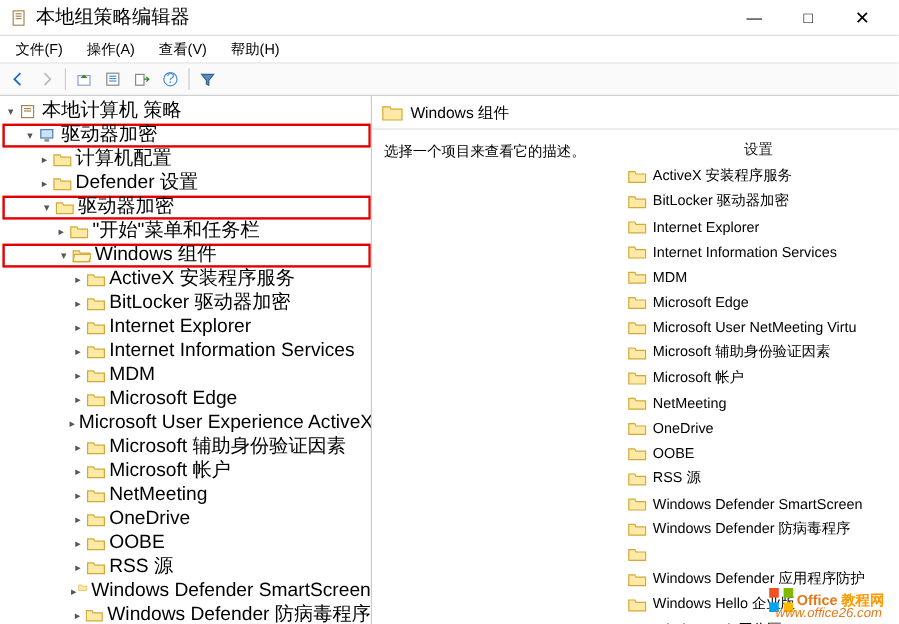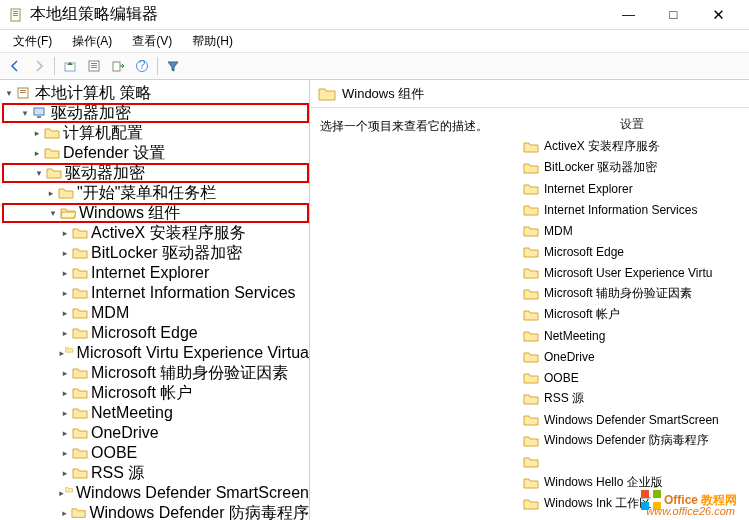--- a/index.html
+++ b/index.html
@@ -273,21 +273,21 @@
             </span>
             <span class="tree-label">Microsoft Edge</span>
           </div>
           <div class="tree-row indent-5">
             <span class="tw">▸</span>
             <span class="tree-icon">
               <svg viewBox="0 0 16 14">
                 <path d="M1 3 L6 3 L7 5 L15 5 L15 12 L1 12 Z" fill="#ffe9a7" stroke="#d4a936"></path>
               </svg>
             </span>
-            <span class="tree-label">Microsoft Virtu Experience Virtua</span>
+            <span class="tree-label">Microsoft User Experience ActiveX</span>
           </div>
           <div class="tree-row indent-5">
             <span class="tw">▸</span>
             <span class="tree-icon">
               <svg viewBox="0 0 16 14">
                 <path d="M1 3 L6 3 L7 5 L15 5 L15 12 L1 12 Z" fill="#ffe9a7" stroke="#d4a936"></path>
               </svg>
             </span>
             <span class="tree-label">Microsoft 辅助身份验证因素</span>
           </div>
@@ -422,21 +422,21 @@
                 </svg>
               </span>
               <span>Microsoft Edge</span>
             </div>
             <div class="item-row">
               <span class="fi">
                 <svg viewBox="0 0 16 14">
                   <path d="M1 3 L6 3 L7 5 L15 5 L15 12 L1 12 Z" fill="#ffe9a7" stroke="#d4a936"></path>
                 </svg>
               </span>
-              <span>Microsoft User Experience Virtu</span>
+              <span>Microsoft User NetMeeting Virtu</span>
             </div>
             <div class="item-row">
               <span class="fi">
                 <svg viewBox="0 0 16 14">
                   <path d="M1 3 L6 3 L7 5 L15 5 L15 12 L1 12 Z" fill="#ffe9a7" stroke="#d4a936"></path>
                 </svg>
               </span>
               <span>Microsoft 辅助身份验证因素</span>
             </div>
             <div class="item-row">
@@ -494,20 +494,28 @@
                 </svg>
               </span>
               <span>Windows Defender 防病毒程序</span>
             </div>
             <div class="item-row">
               <span class="fi">
                 <svg viewBox="0 0 16 14">
                   <path d="M1 3 L6 3 L7 5 L15 5 L15 12 L1 12 Z" fill="#ffe9a7" stroke="#d4a936"></path>
                 </svg>
               </span>
+            </div>
+            <div class="item-row">
+              <span class="fi">
+                <svg viewBox="0 0 16 14">
+                  <path d="M1 3 L6 3 L7 5 L15 5 L15 12 L1 12 Z" fill="#ffe9a7" stroke="#d4a936"></path>
+                </svg>
+              </span>
+              <span>Windows Defender 应用程序防护</span>
             </div>
             <div class="item-row">
               <span class="fi">
                 <svg viewBox="0 0 16 14">
                   <path d="M1 3 L6 3 L7 5 L15 5 L15 12 L1 12 Z" fill="#ffe9a7" stroke="#d4a936"></path>
                 </svg>
               </span>
               <span>Windows Hello 企业版</span>
             </div>
             <div class="item-row">

